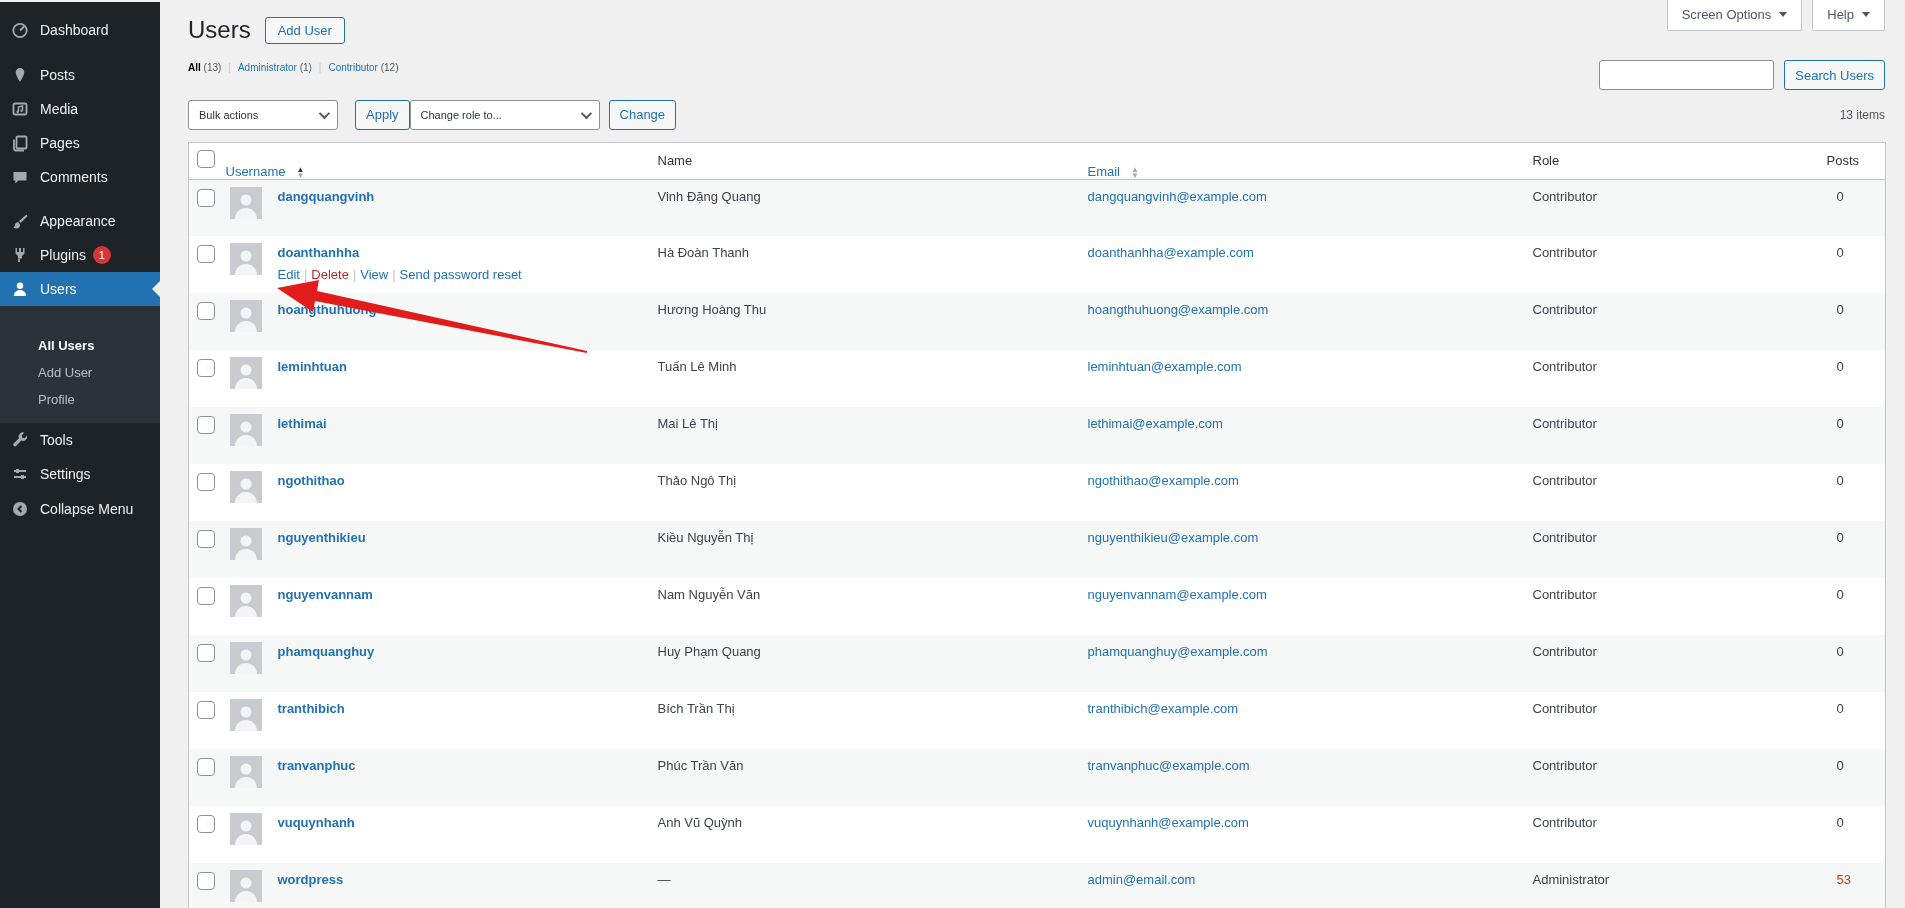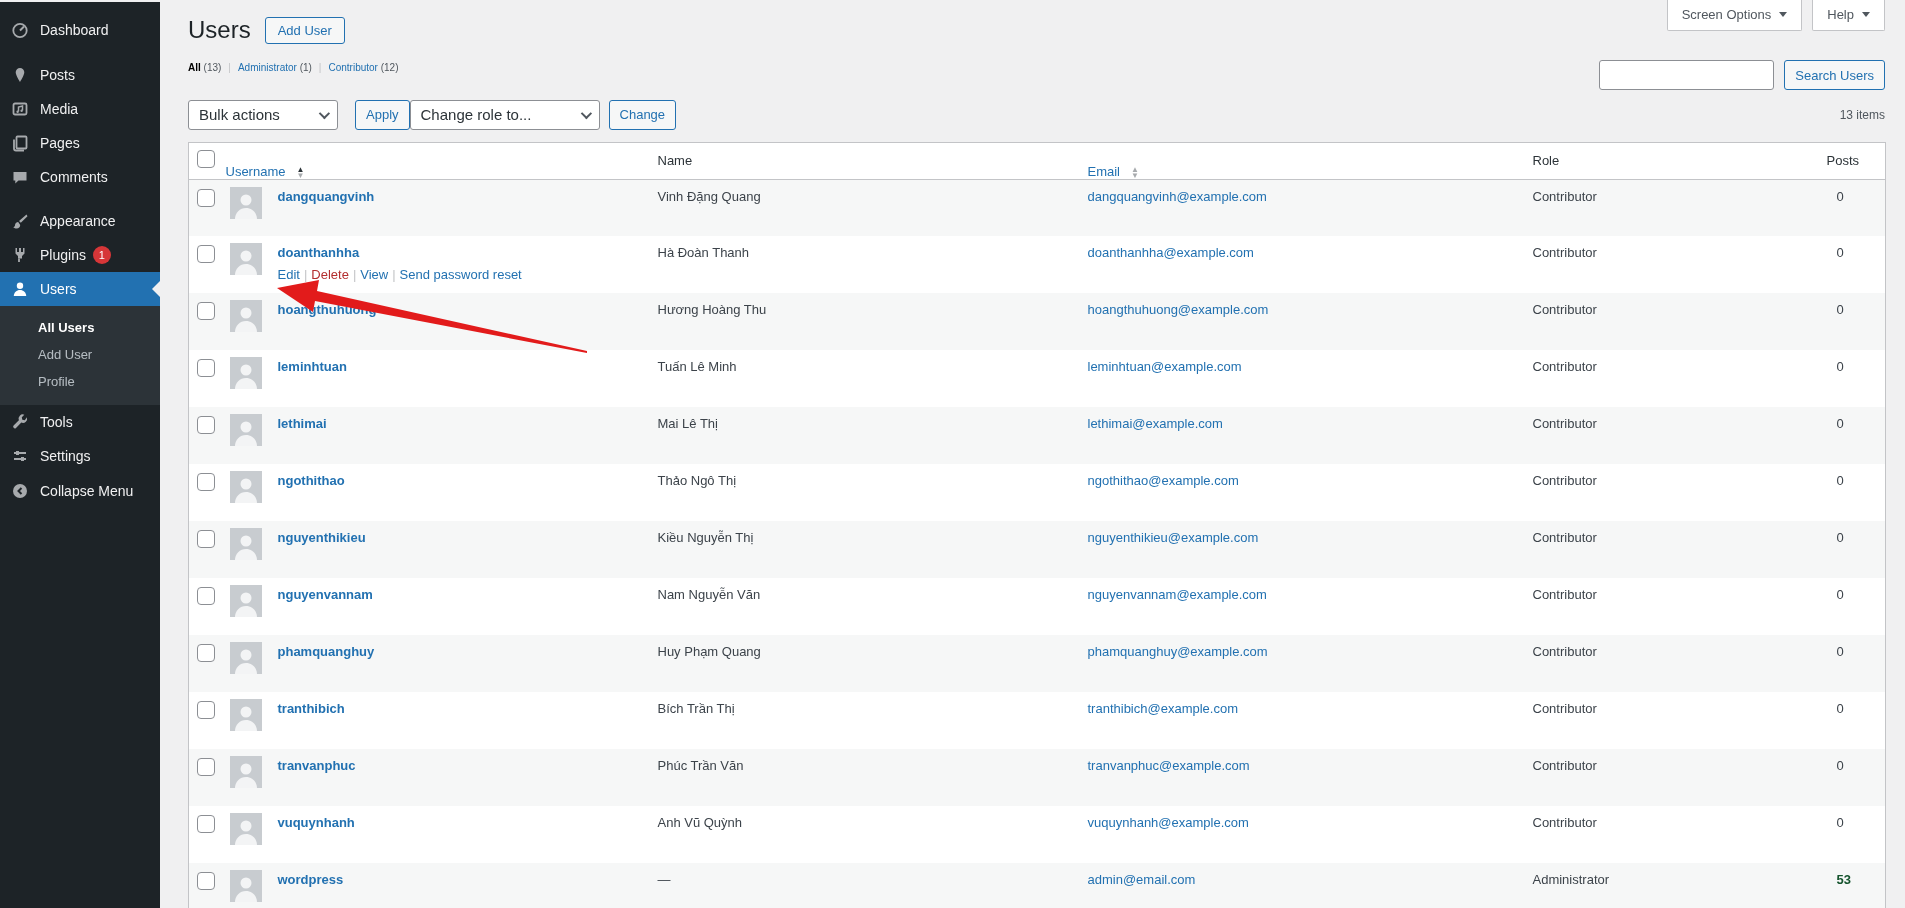--- a/index.html
+++ b/index.html
@@ -26,21 +26,21 @@
     content:""; position:absolute; right:0; top:50%; margin-top:-8px;
     border:8px solid transparent; border-right-color:#f0f0f1;
   }
   .menu-sep { height:11px; }
   .menu-sep.small { height:10px; }
   .update-badge {
     display:inline-flex; align-items:center; justify-content:center;
     min-width:18px; height:18px; border-radius:50%; background:#d63638;
     color:#fff; font-size:11px; margin-left:7px; padding:0 2px;
   }
-  #users-submenu { background:#2c3338; padding:8px 0 10px; }
+  #users-submenu { background:#2c3338; padding:26px 0 10px; }
   .submenu-item {
     display:block; padding:6px 0 6px 38px; font-size:13px;
     color:rgba(240,246,252,.7); cursor:pointer;
   }
   .submenu-item.current { color:#fff; font-weight:bold; }
 
   
   #content { position:relative; margin-left:160px; width:1745px; height:908px; }
 
   #screen-meta-links { position:absolute; top:0; right:20px; display:flex; gap:10px; z-index:3;padding-left:39px; }
@@ -73,21 +73,21 @@
     background:#fff; padding:0 8px; font-size:13px; font-family:inherit;
   }
   .secondary-btn {
     height:30px; background:#f6f7f7; border:1px solid #2271b1; color:#2271b1;
     border-radius:3px; padding:0 10px; font-size:13px; cursor:pointer; font-family:inherit;
   }
 
   #tablenav { display:flex; align-items:center; margin:27px 20px 0 28px; }
   .fake-select {
     height:30px; background:#fff; border:1px solid #8c8f94; border-radius:3px;
-    color:#2c3338; font-size:15px; display:flex; align-items:center;
+    color:#2c3338; font-size:11px; display:flex; align-items:center;
     padding:0 10px; cursor:pointer; position:relative;
   }
   .fake-select .sel-label { flex:1; }
   .chev {
     width:8px; height:8px; border-right:2px solid #50575e; border-bottom:2px solid #50575e;
     transform:rotate(45deg) translateY(-2px); margin-left:14px;
   }
   #bulk-select { width:150px; margin-right:17px; }
   #role-select { width:190px; margin-right:9px; }
   #apply-btn { }
@@ -563,21 +563,21 @@
                     <circle cx="16" cy="13" r="5.5" fill="#f3f4f5"></circle>
                     <path d="M5 32c0-6.1 4.9-11 11-11s11 4.9 11 11z" fill="#f3f4f5"></path>
                   </svg>
                 </span>
                 <div><a class="uname">wordpress</a></div>
               </div>
             </td>
             <td>—</td>
             <td><a class="email-link">admin@email.com</a></td>
             <td>Administrator</td>
-            <td class="posts-cell"><a class="email-link" style="color: #14532d; font-weight: bold;">53</a></td>
+            <td class="posts-cell"><a class="email-link" style="color: #c2410c;">53</a></td>
           </tr>
         </tbody>
     </table>
   </div>
 
   <svg id="arrow-overlay" viewBox="0 0 1745 908">
     <polygon points="117,288 159,280 157,291 427,351 427,353 155,301 153,312" fill="#e21b1b"></polygon>
   </svg>
 
 </div>

